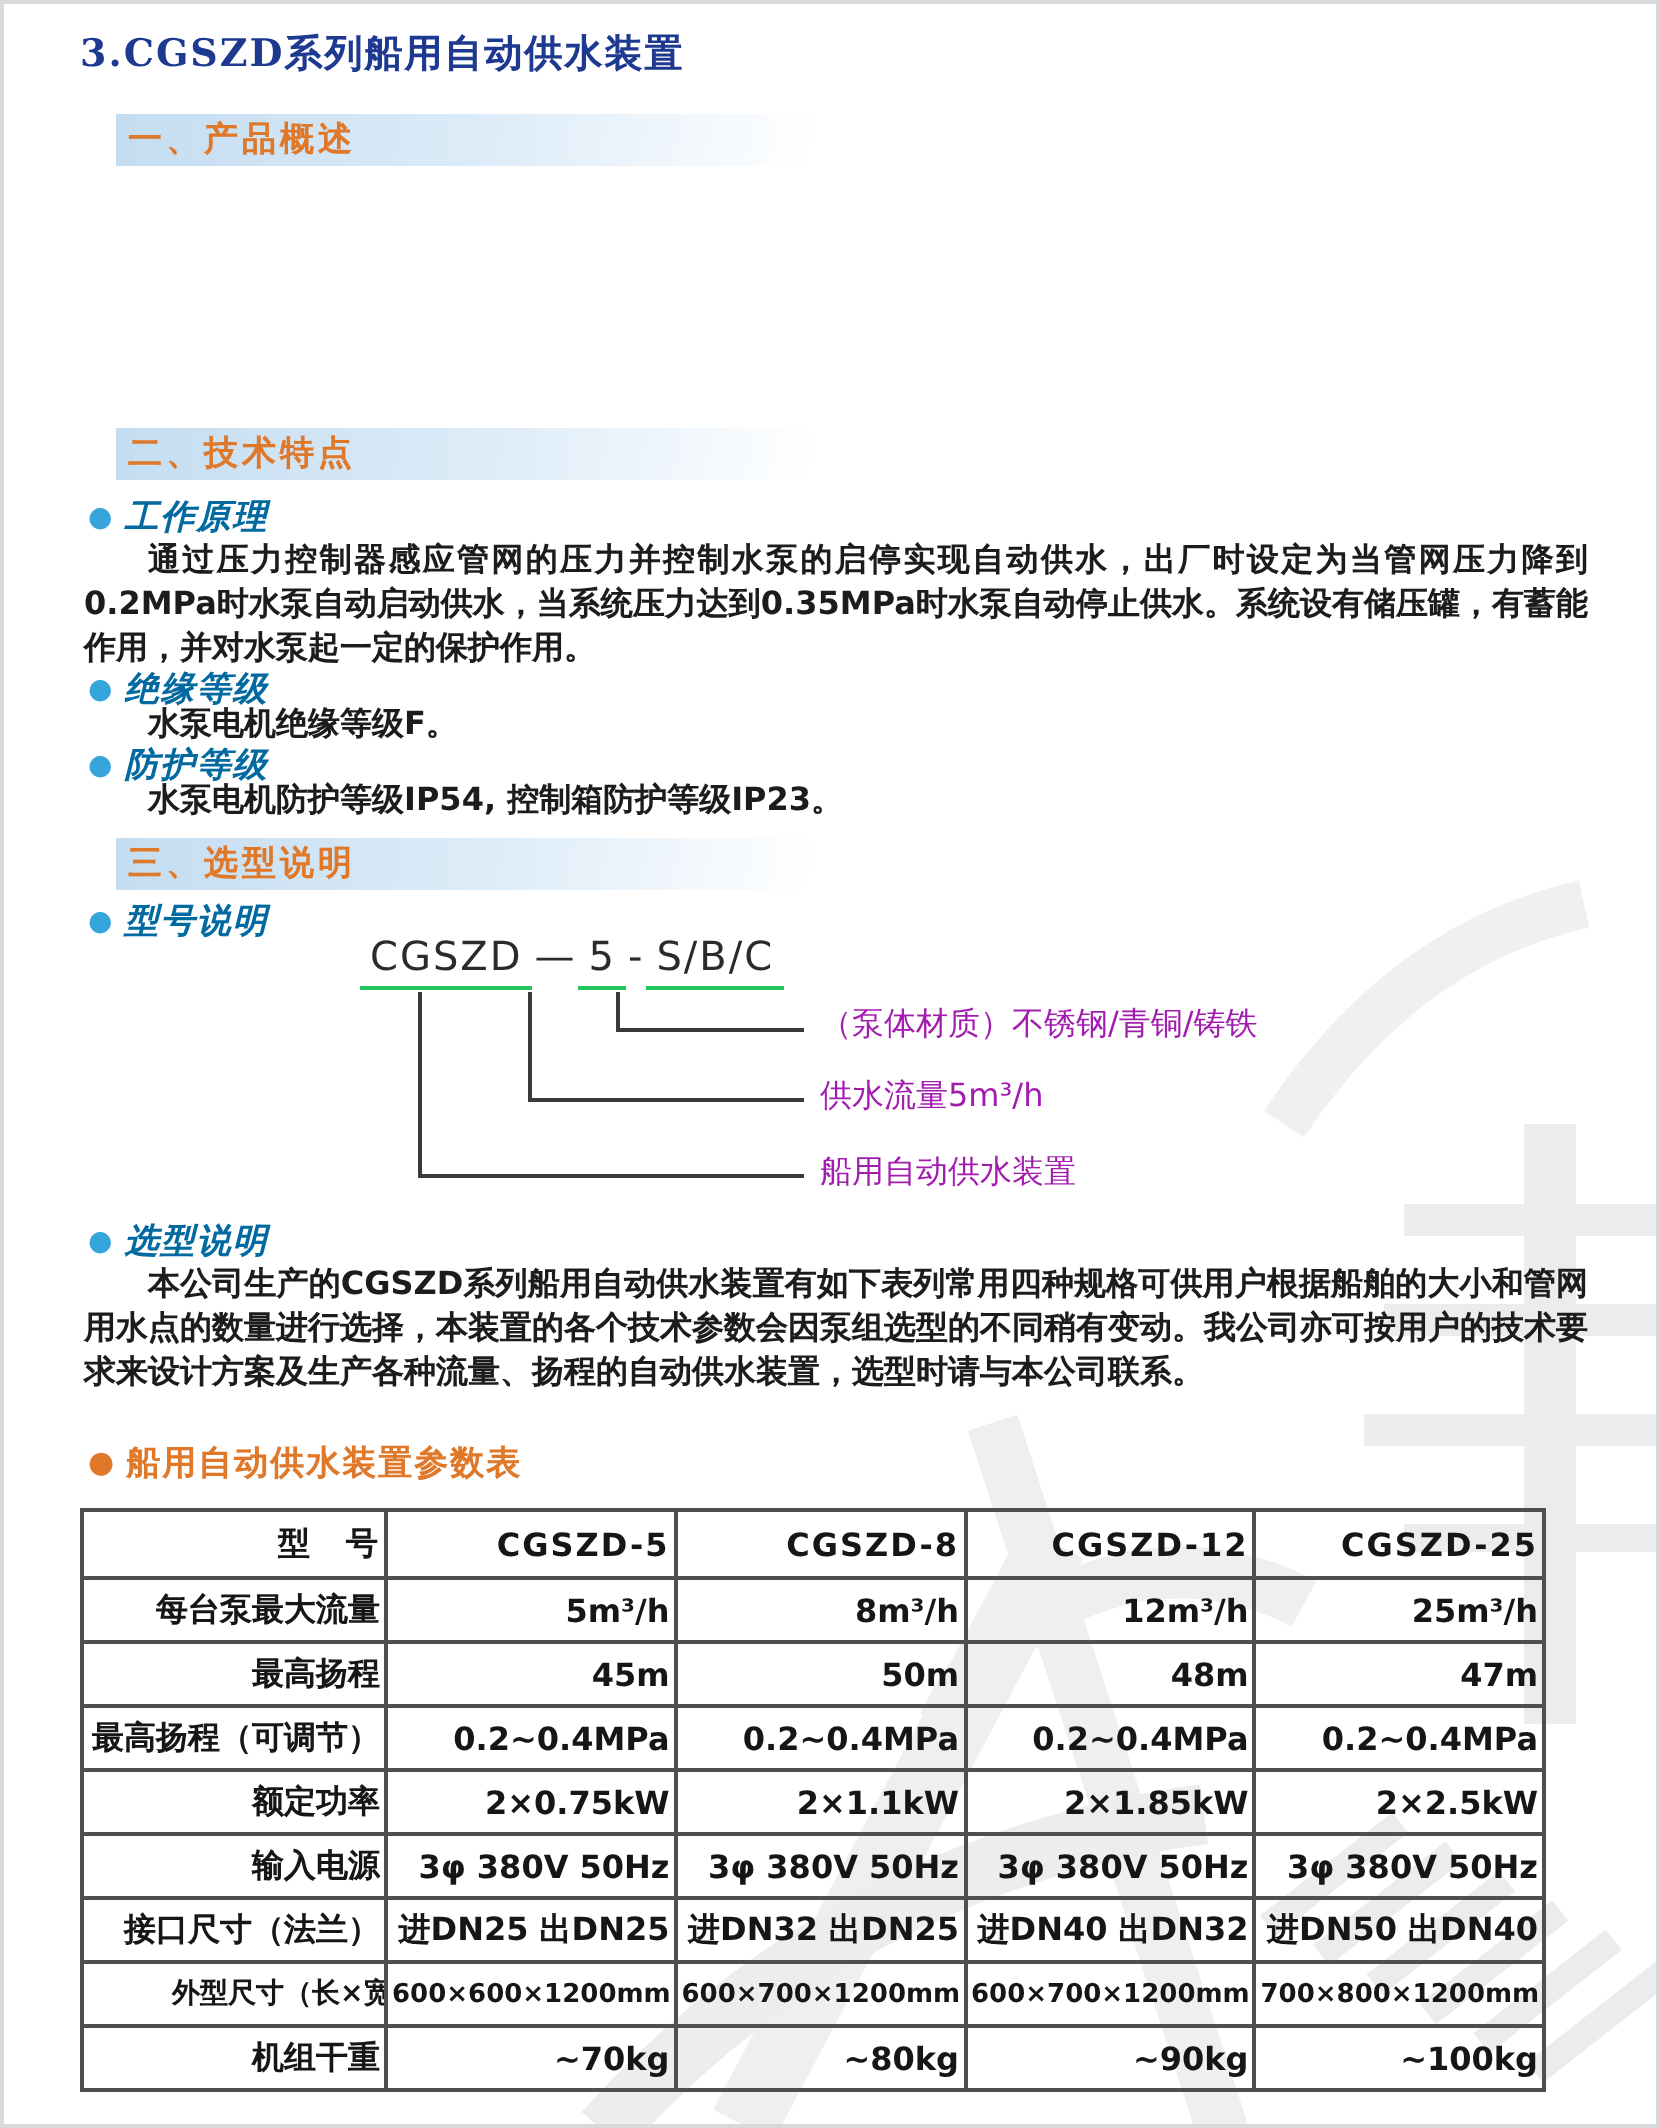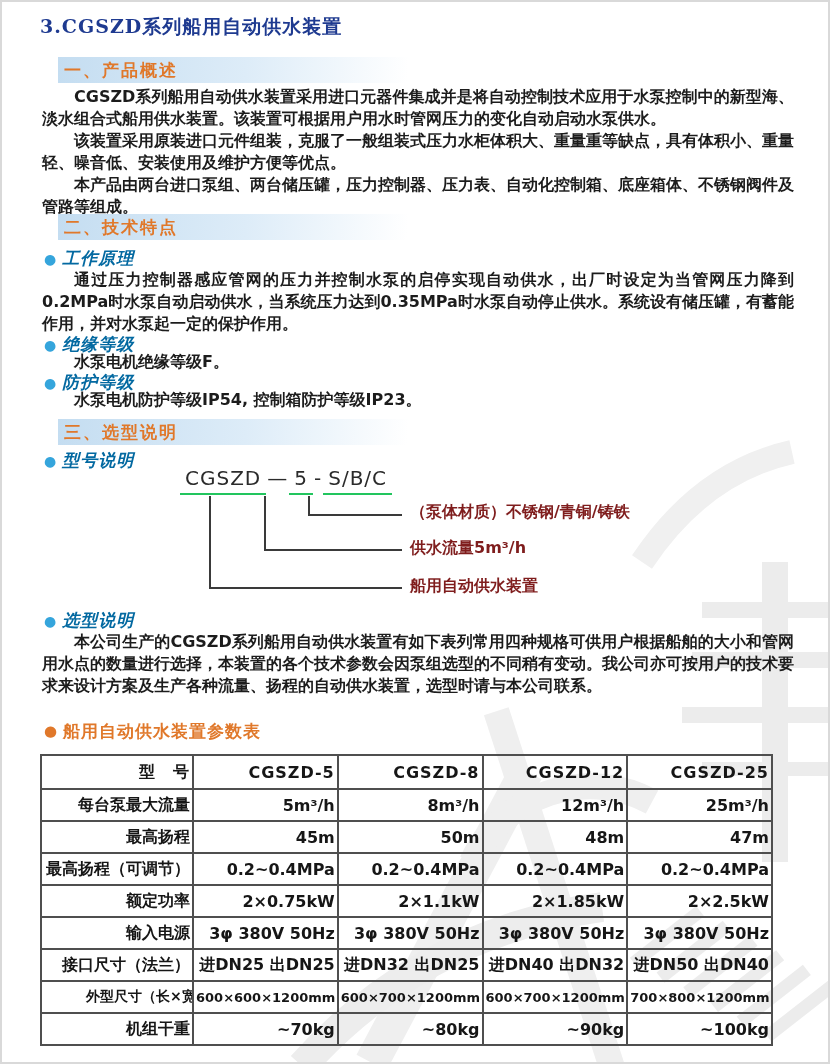--- a/index.html
+++ b/index.html
@@ -44,21 +44,21 @@
   .blt.orange .lbl { color:#e0782a; font-style:normal; font-weight:bold; letter-spacing:1px; }
 
   
   .model-line { left:178px; top:464px; font-size:20px; color:#2b2b2b; letter-spacing:1px; white-space:nowrap; }
   .model-line .seg { border-bottom:2px solid #22c55e; padding:0 5px 3px 5px; }
   .model-line .sep { padding:0 1px; }
   .conn { border-left:2px solid #3a3a3a; border-bottom:2px solid #3a3a3a; }
   .conn-a { left:306px; top:494px; width:92px;  height:18px; }
   .conn-b { left:262px; top:494px; width:136px; height:53px; }
   .conn-c { left:207px; top:494px; width:191px; height:91px; }
-  .ann { left:408px; font-size:16px; font-weight:700; color:#7f1d1d; white-space:nowrap; }
+  .ann { left:408px; font-size:16px; font-weight:400; color:#a21caf; white-space:nowrap; }
 
   
   .ptable { left:38px; top:752px; }
   table { border-collapse:collapse; table-layout:fixed; width:733px; background:transparent; }
   td { border:2px solid #4f4f4f; height:30px; text-align:right; vertical-align:middle;
        font-size:16px; font-weight:600; color:#161616; padding:0 2px; overflow:hidden; white-space:nowrap; }
   col.c0 { width:152px; }
   tr.hdr td { height:32px; letter-spacing:1px; }
   tr.dims td { font-size:13px; font-weight:600; }
   td.rowlabel { font-weight:700; }
@@ -89,25 +89,20 @@
     <path d="M300 1064 Q 420 930 600 905" fill="none" stroke="#ededed" stroke-width="30"></path>
     <path d="M640 560 Q 700 470 790 450" fill="none" stroke="#f0f0f0" stroke-width="24"></path>
     <path d="M470 860 a130 130 0 0 1 180 -60" fill="none" stroke="#efefef" stroke-width="26"></path>
   </svg>
 
   <div class="abs doc-title">3.CGSZD系列船用自动供水装置</div>
 
   <div class="abs band" style="top:55px;">
     <span class="band-txt">一、产品概述</span>
   </div>
-  <div class="abs para" style="top:84px;">
-    <p>CGSZD系列船用自动供水装置采用进口元器件集成并是将自动控制技术应用于水泵控制中的新型海、淡水组合式船用供水装置。该装置可根据用户用水时管网压力的变化自动启动水泵供水。</p>
-    <p>该装置采用原装进口元件组装，克服了一般组装式压力水柜体积大、重量重等缺点，具有体积小、重量轻、噪音低、安装使用及维护方便等优点。</p>
-    <p>本产品由两台进口泵组、两台储压罐，压力控制器、压力表、自动化控制箱、底座箱体、不锈钢阀件及管路等组成。</p>
-  </div>
 
   <div class="abs band" style="top:212px;">
     <span class="band-txt">二、技术特点</span>
   </div>
 
   <div class="abs blt" style="top:245px;">
     <span class="dot">●</span>
     <span class="lbl">工作原理</span>
   </div>
   <div class="abs para" style="top:267px;">

